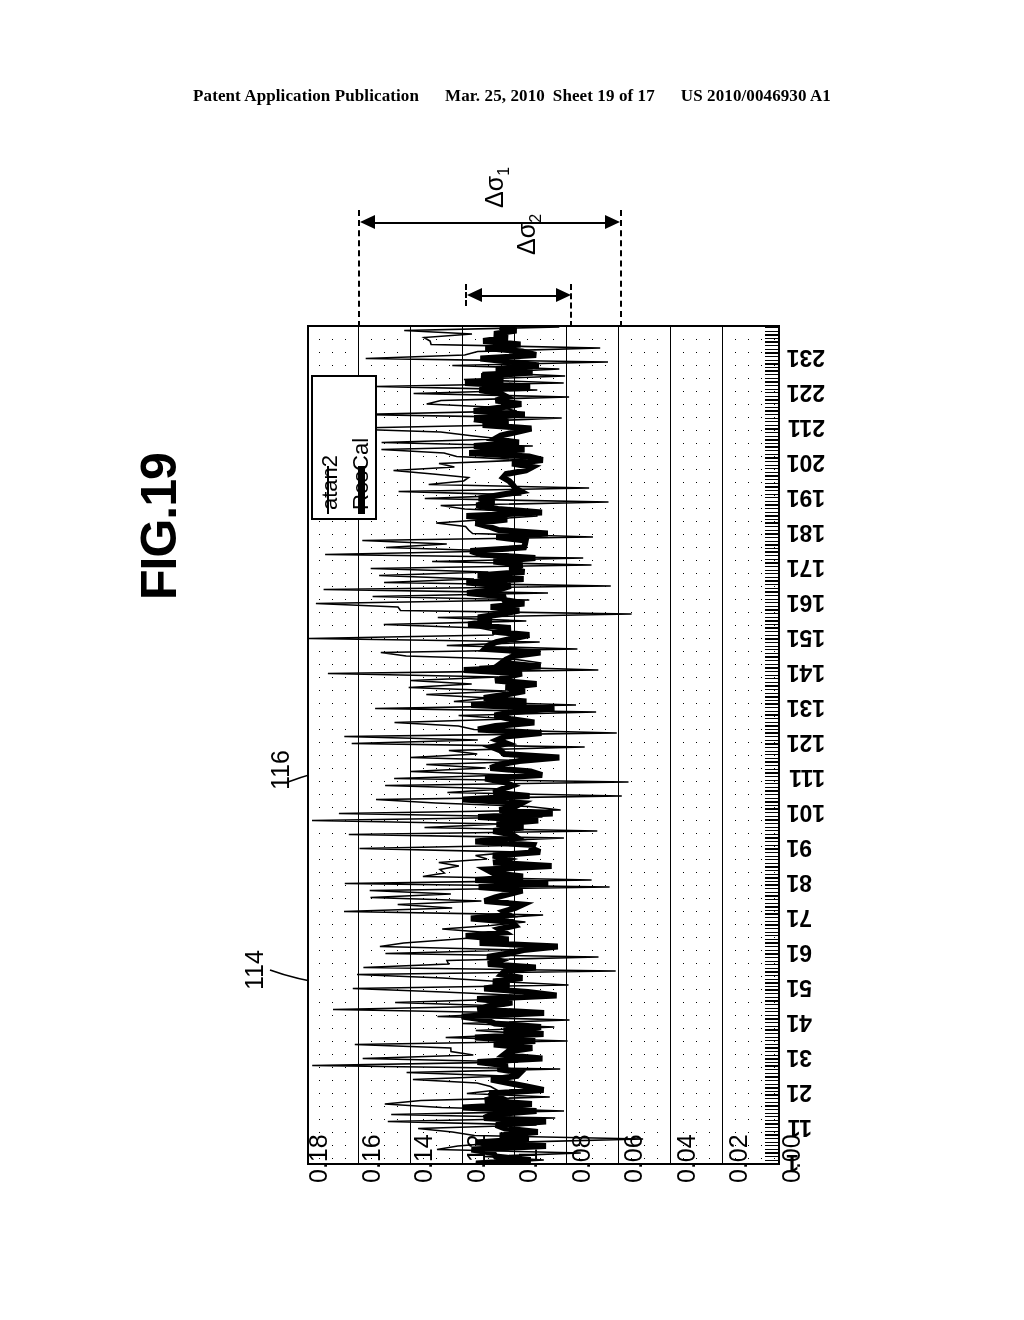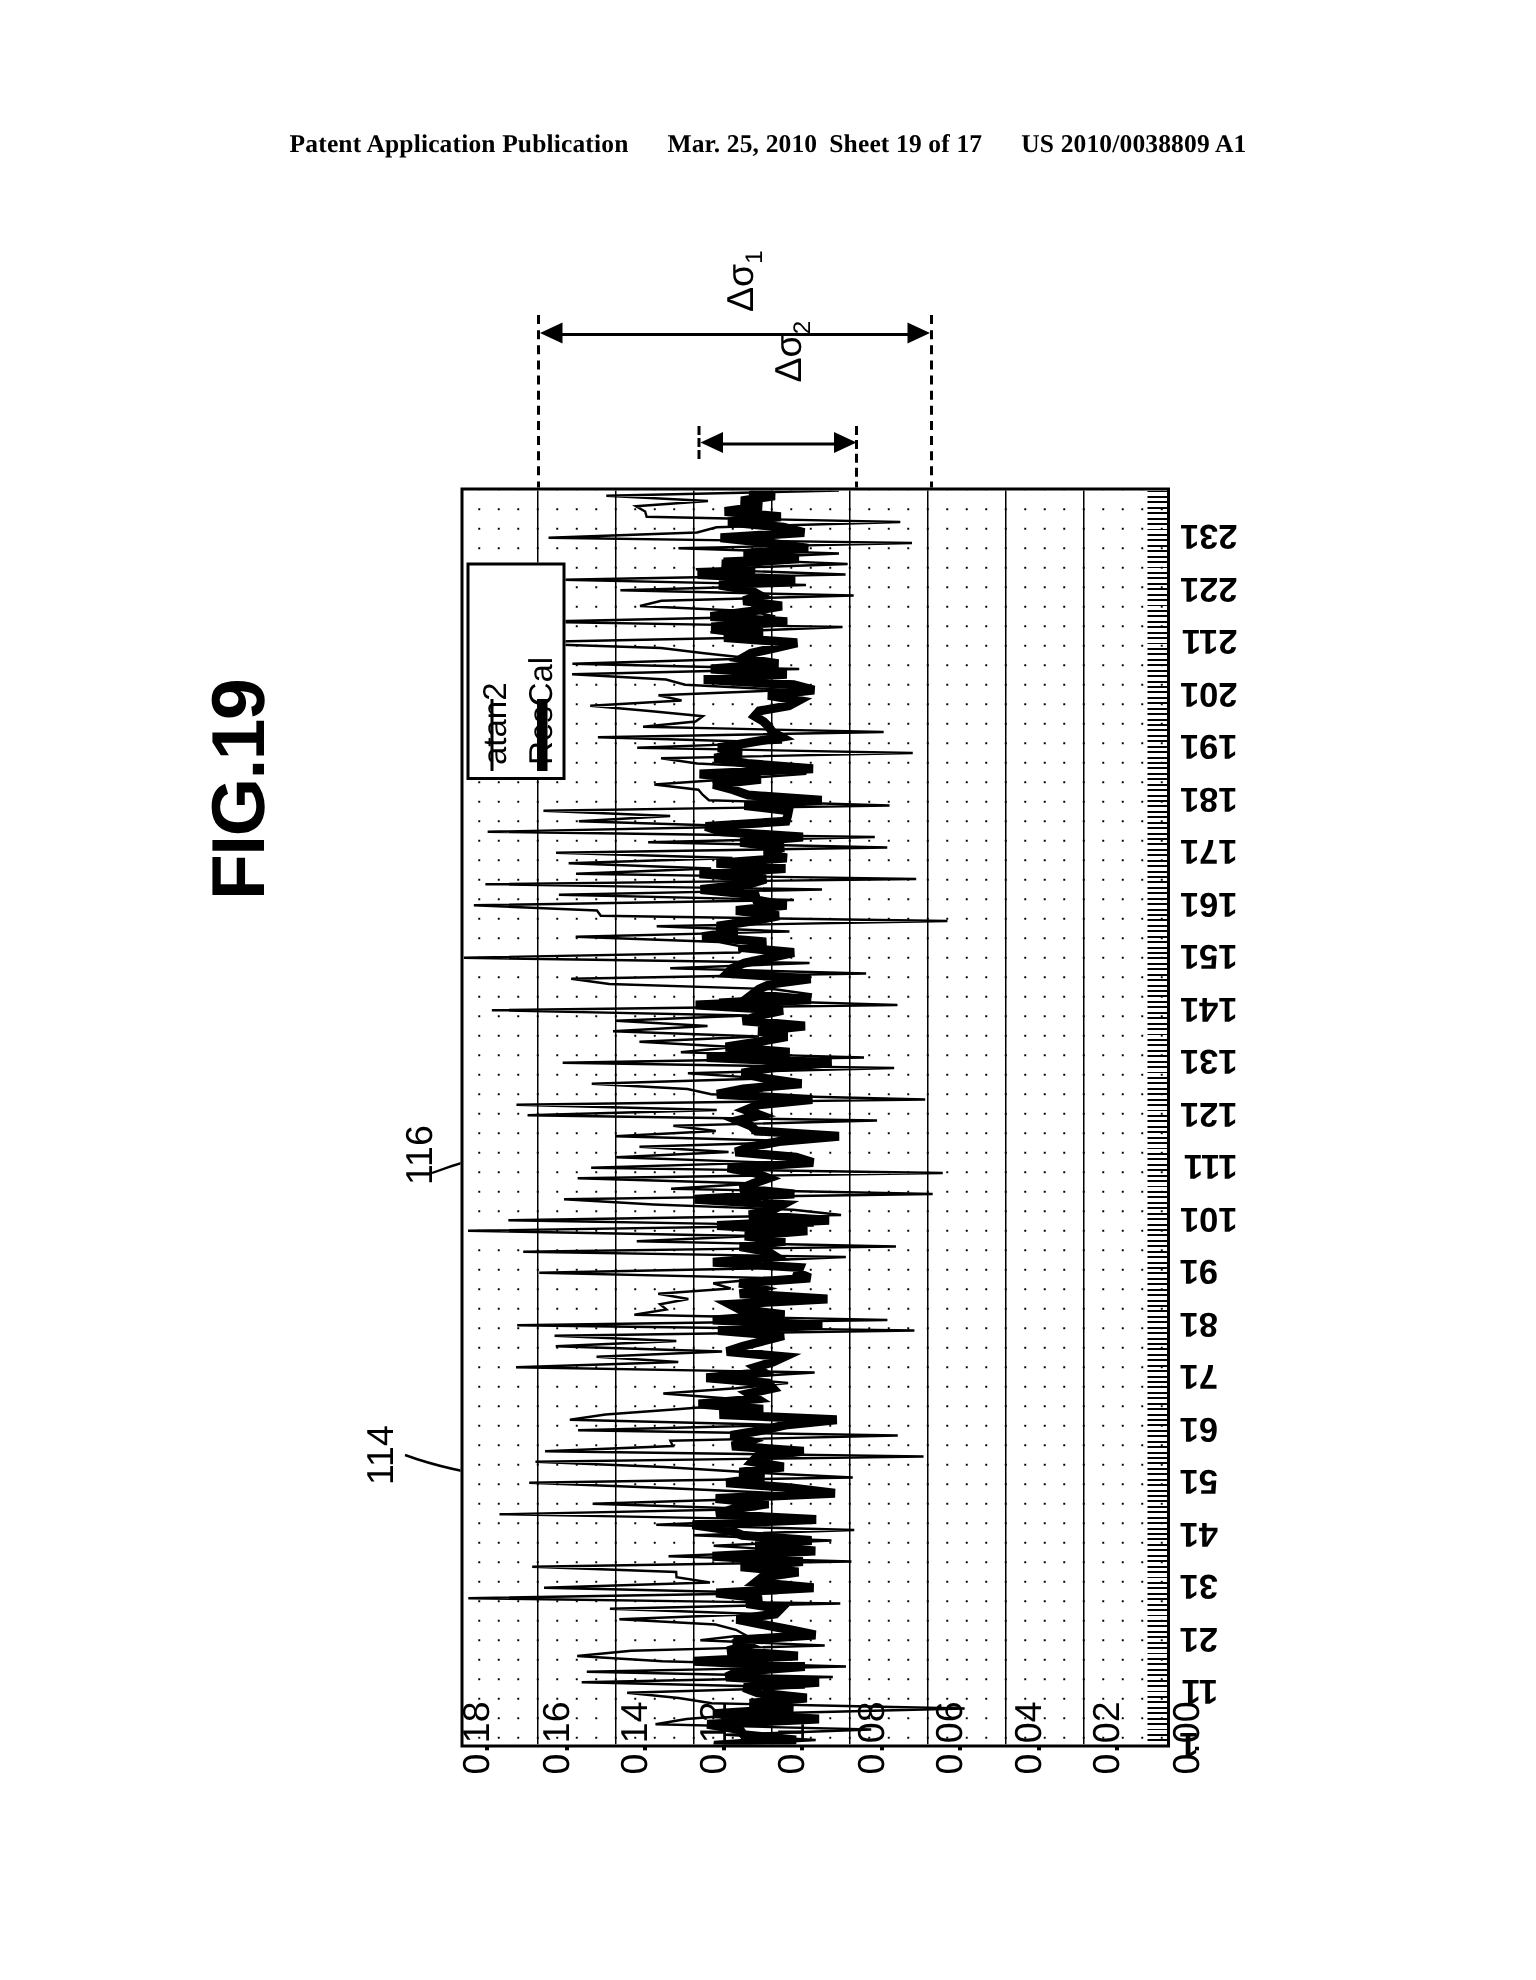--- a/index.html
+++ b/index.html
@@ -68,21 +68,21 @@
 
   
   .refnum{position:absolute;font-size:25px;font-weight:normal;
           transform:rotate(-90deg);transform-origin:left top;white-space:nowrap;}
   .leader{position:absolute;}
 </style>
 </head>
 <body>
 
 <div class="hdr">
-  <span class="s1">Patent Application Publication</span><span class="s2">Mar. 25, 2010</span><span class="s3">Sheet 19 of 17</span><span>US 2010/0038809 A1</span>
+  <span class="s1">Patent Application Publication</span><span class="s2">Mar. 25, 2010</span><span class="s3">Sheet 19 of 17</span><span>US 2010/0046930 A1</span>
 </div>
 
 <div class="figtitle">FIG.19</div>
 
 <div class="siglab" style="left:480px;top:208px;">
   <span>Δσ</span><sub>1</sub>
 </div>
 <div class="arrowline" style="left:368px;top:222px;width:244px;"></div>
 <div class="arrowhead ahL" style="left:360px;top:215px;"></div>
 <div class="arrowhead ahR" style="left:605px;top:215px;"></div>

